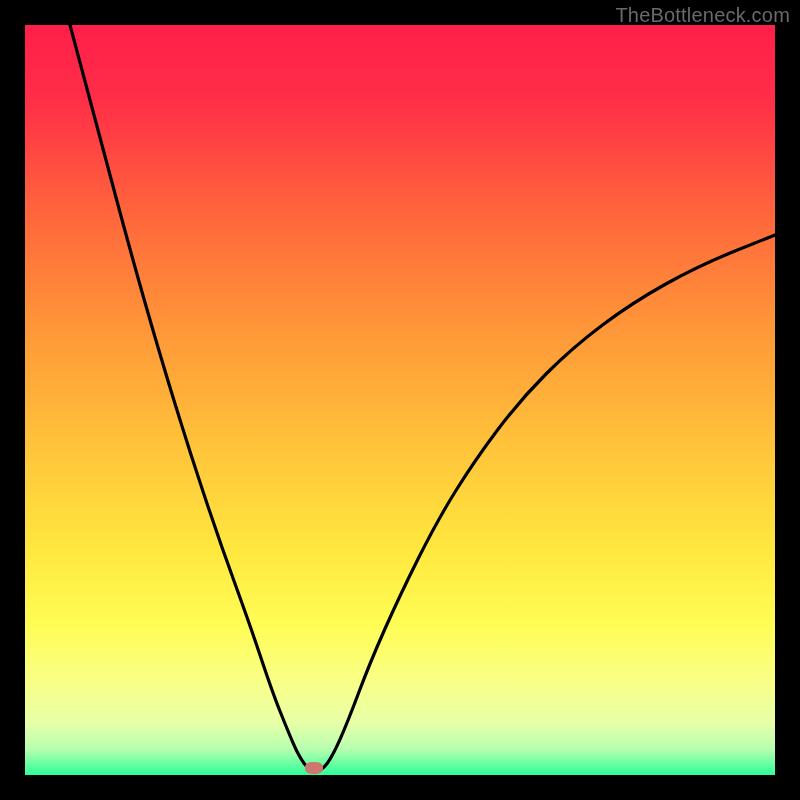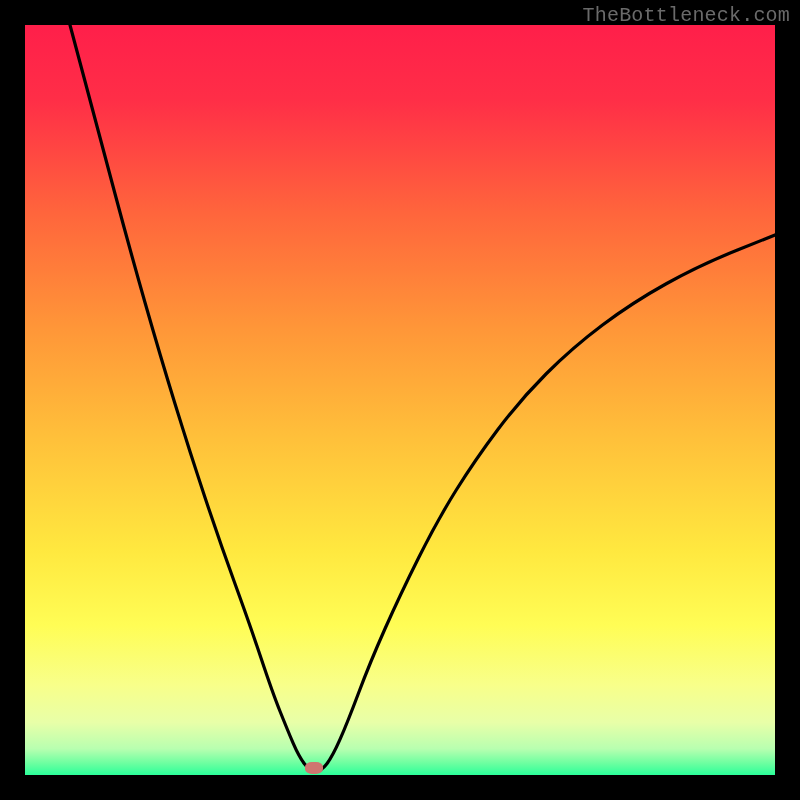--- a/index.html
+++ b/index.html
@@ -9,21 +9,20 @@
     height: 800px;
     overflow: hidden;
     background: #000;
     font-family: Arial, Helvetica, sans-serif;
   }
   .frame {
     position: relative;
     width: 800px;
     height: 796px;
     background: #000;
-    font-family: Liberation Mono, monospace;
   }
   .plot-area {
     position: absolute;
     left: 25px;
     top: 25px;
     width: 750px;
     height: 750px;
     overflow: hidden;
   }
   .gradient {

